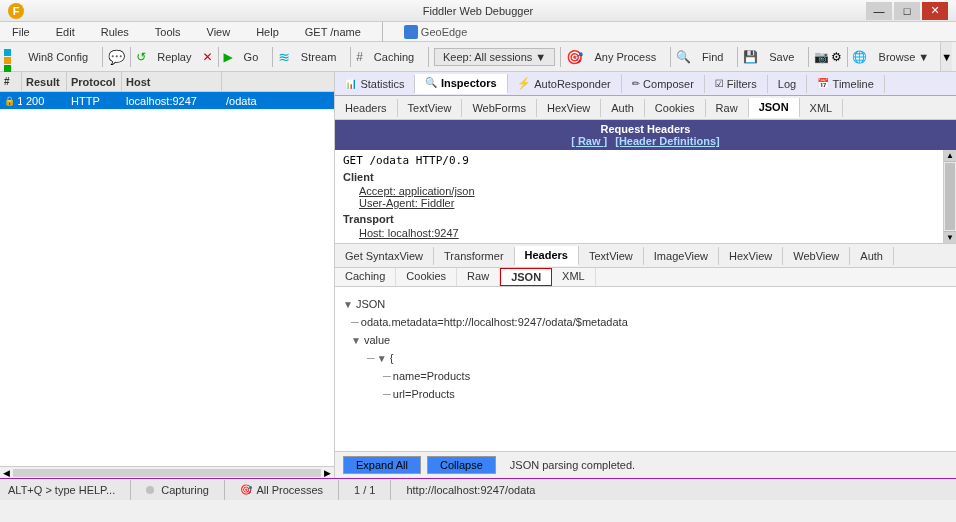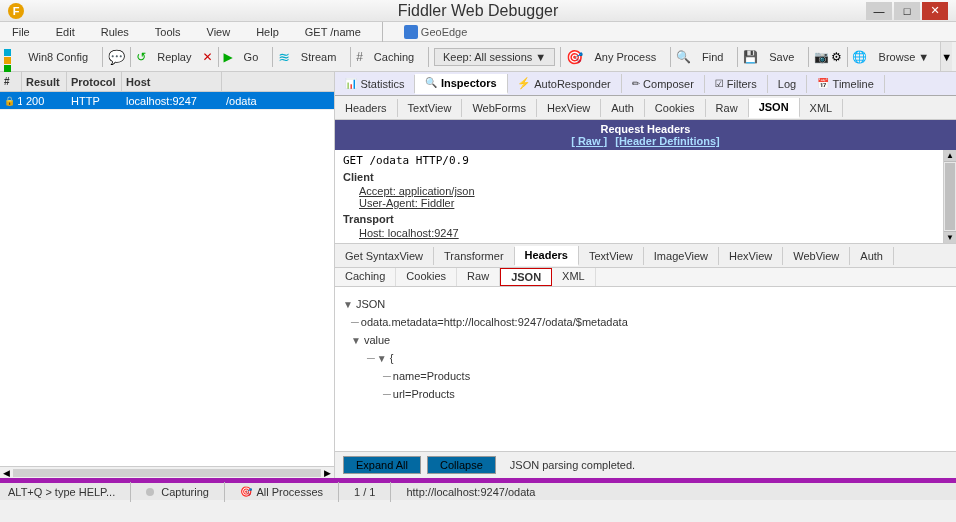--- a/index.html
+++ b/index.html
@@ -2,21 +2,21 @@
 <html><head>
   <meta charset="utf-8">
   <style>
     * { box-sizing: border-box; margin: 0; padding: 0; font-family: 'Segoe UI', Tahoma, Geneva, Verdana, sans-serif; font-size: 11px; }
     body { background: #f0f0f0; width: 956px; height: 522px; overflow: hidden; }
 
     
     .title-bar { background: linear-gradient(to bottom, #f8f8f8, #e8e8e8); height: 22px; display: flex; align-items: center; justify-content: space-between; border-bottom: 1px solid #ccc; padding: 0 8px; }
     .title-bar-left { display: flex; align-items: center; gap: 6px; }
     .title-bar-icon { width: 16px; height: 16px; background: #e8a000; border-radius: 50%; display: flex; align-items: center; justify-content: center; color: white; font-size: 9px; font-weight: bold; }
-    .title-bar-title { font-size: 16px; color: #333; font-weight: normal; flex: 1; text-align: center; position: absolute; left: 50%; transform: translateX(-50%); }
+    .title-bar-title { font-size: 11px; color: #333; font-weight: normal; flex: 1; text-align: center; position: absolute; left: 50%; transform: translateX(-50%); }
     .title-bar-controls { display: flex; gap: 2px; }
     .title-btn { width: 26px; height: 18px; border: none; cursor: pointer; display: flex; align-items: center; justify-content: center; font-size: 11px; background: #d0d0d0; }
     .title-btn.close { background: #c0392b; color: white; }
     .title-btn.maximize { background: #d0d0d0; }
     .title-btn.minimize { background: #d0d0d0; }
 
     
     .menu-bar { background: #f5f5f5; height: 20px; display: flex; align-items: center; border-bottom: 1px solid #ccc; padding: 0 4px; gap: 10px; }
     .menu-item { padding: 1px 8px; cursor: pointer; color: #333; }
 
@@ -50,25 +50,25 @@
     .section-title { font-weight: bold; color: #333; margin-top: 4px; margin-bottom: 2px; }
     .indent-line { padding-left: 16px; color: #333; text-decoration: underline; }
 
     
     .json-tree { padding: 8px; font-family: Consolas, monospace; font-size: 11px; color: #333; overflow: auto; flex: 1; }
     .tree-line { display: flex; align-items: center; height: 18px; }
     .tree-indent-1 { padding-left: 8px; }
     .tree-indent-2 { padding-left: 24px; }
     .tree-indent-3 { padding-left: 40px; }
     .bottom-toolbar { padding: 4px 8px; display: flex; gap: 6px; align-items: center; border-top: 1px solid #ccc; background: #f0f0f0; }
-    .bottom-btn { padding: 2px 12px; border: 1px solid #999; background: #0369a1; cursor: pointer; }
+    .bottom-btn { padding: 2px 12px; border: 1px solid #999; background: #3b82f6; cursor: pointer; }
     .status-text { color: #333; margin-left: 8px; }
 
     
-    .status-bar { height: 22px; background: #e8e8e8; border-top: 5px solid #a21caf; display: flex; align-items: center; gap: 12px; padding: 0 8px; }
+    .status-bar { height: 22px; background: #e8e8e8; border-top: 1px solid #a21caf; display: flex; align-items: center; gap: 12px; padding: 0 8px; }
     .status-item { color: #333; display: flex; align-items: center; gap: 4px; }
 
     
     ::-webkit-scrollbar { width: 12px; height: 12px; }
     ::-webkit-scrollbar-track { background: #f0f0f0; }
     ::-webkit-scrollbar-thumb { background: #c0c0c0; border: 1px solid #a0a0a0; }
 
     
     .capture-dot { width: 8px; height: 8px; background: #c0c0c0; border-radius: 50%; display: inline-block; margin-right: 3px; }
 

